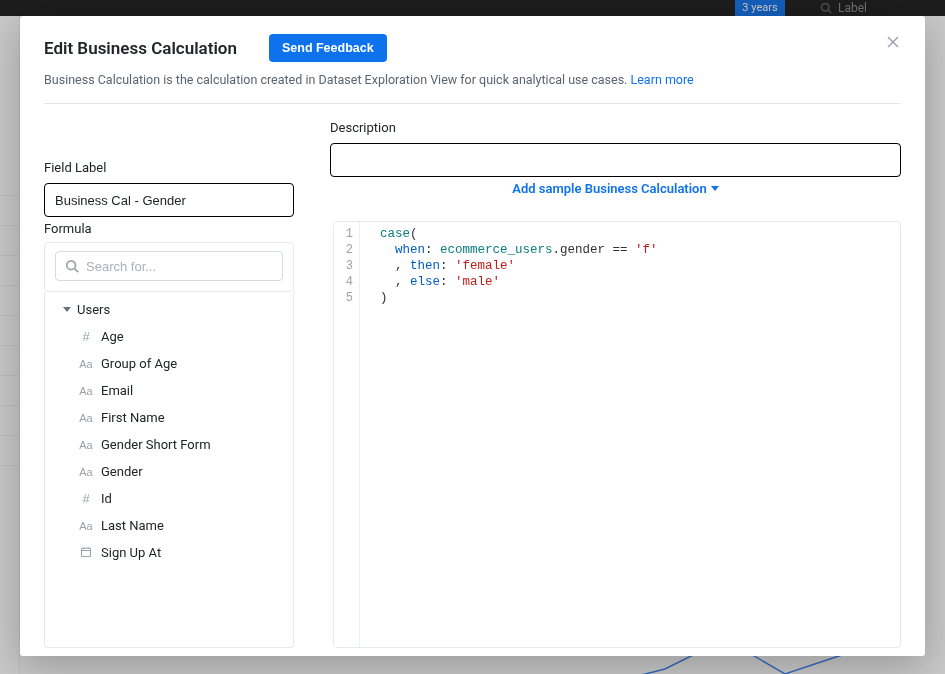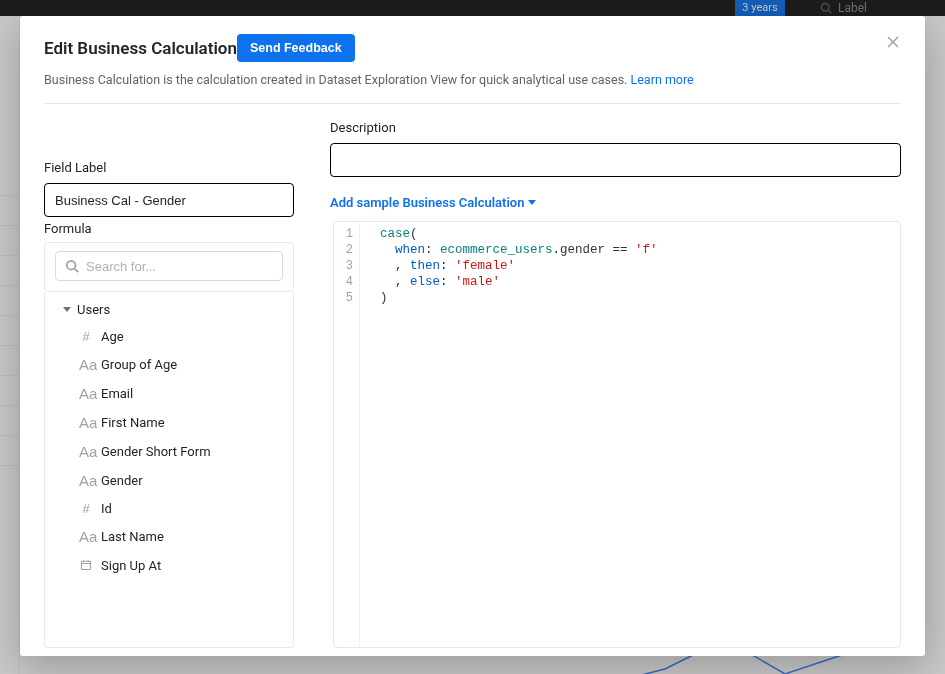--- a/index.html
+++ b/index.html
@@ -9,48 +9,48 @@
   .bg-search { position:absolute; top:0; left:820px; color:#8a8a8a; font-size:12px; line-height:16px; display:flex; align-items:center; gap:6px;}
   .bg-search svg{opacity:.6}
   .bg-left { position:absolute; top:16px; left:0; width:20px; bottom:0; background:#fff; border-right:1px solid #f0f0f0;}
   .bg-left .ticks{position:absolute; top:150px; left:0; right:0;}
   .bg-left .tick{height:30px; border-bottom:1px solid #f0f0f0;}
   .bg-chart{position:absolute; left:20px; right:0; top:640px; bottom:0; background:#fff;}
   .bg-chart svg{position:absolute; right:20px; bottom:-20px;}
   .overlay { position:absolute; inset:0; background:rgba(40,40,40,0.25); }
   .modal { position:absolute; top:16px; left:20px; right:20px; bottom:18px; background:#fff; border-radius:3px; box-shadow:0 10px 40px rgba(0,0,0,0.25); display:flex; flex-direction:column; overflow:hidden;}
   .modal-header { padding:18px 24px 0 24px; position:relative; }
-  .title-row { display:flex; align-items:center; gap:0; }
+  .title-row { display:flex; align-items:center; gap:32px; }
   .modal-title { font-size:17px; font-weight:600; color:#212529; }
   .btn-feedback { background:#0e72ed; color:#fff; border:none; border-radius:4px; font-size:12.5px; font-weight:600; padding:7px 13px; cursor:pointer;}
   .subtitle { font-size:12.5px; color:#5a6570; margin-top:10px; }
   .subtitle a{ color:#0e72ed; text-decoration:none; cursor:pointer;}
   .close-x { position:absolute; top:18px; right:22px; width:18px; height:18px; cursor:pointer; color:#6b7280; }
   .hr { height:1px; background:#e5e7eb; margin-top:16px; }
   .modal-body { flex:1; display:flex; flex-direction:column; padding:16px 24px 8px 24px; overflow:hidden;}
   .row-top { display:flex; gap:36px; }
   .col-left { width:250px; flex:0 0 250px;margin-top:40px; }
   .col-right { flex:1; }
   .fld-label{ font-size:13px; color:#212529; margin-bottom:8px; display:block;}
   .input { width:100%; height:34px; border:1px solid #000000; border-radius:4px; padding:0 10px; font-size:13px; color:#212529; background:#fff;}
   .input::placeholder{color:#aab2bb;}
-  .row-link { display:flex; justify-content:flex-start; margin-top:18px; }
+  .row-link { display:flex; justify-content:center; margin-top:4px; }
   .add-sample { color:#0e72ed; font-size:13px; font-weight:600; cursor:pointer; display:inline-flex; align-items:center; gap:2px;}
   .caret-down{width:0;height:0;border-left:4px solid transparent;border-right:4px solid transparent;border-top:5px solid #0e72ed; margin-left:2px;}
   .row-formula { display:flex; gap:39px; flex:1; min-height:0; margin-top:4px;}
   .formula-left { width:250px; flex:0 0 250px; display:flex; flex-direction:column; min-height:0;}
   .search-wrap{ position:relative; padding:8px 10px 10px 10px; border:1px solid #e5e9ec; border-radius:4px 4px 0 0;}
   .search-wrap input{ width:100%; height:30px; border:1px solid #d5dbe0; border-radius:4px; padding:0 10px 0 30px; font-size:13px; color:#3b82f6;}
   .search-wrap input::placeholder{color:#aab2bb;}
   .search-wrap .sicon{position:absolute; left:20px; top:15px; color:#9aa2ab;}
   .tree{ flex:1; border:1px solid #e5e9ec; border-top:none; border-radius:0 0 4px 4px; overflow-y:auto; padding:4px 0 6px 0; position:relative;}
   .tree::-webkit-scrollbar{width:6px;} .tree::-webkit-scrollbar-thumb{background:#d9dee3;border-radius:3px;}
   .tree-group{ padding:6px 10px 6px 18px; font-size:13px; color:#212529; display:flex; align-items:center; gap:6px; cursor:pointer;}
   .tree-item{ padding:6px 10px 6px 34px; font-size:13px; color:#212529; display:flex; align-items:center; gap:8px; cursor:pointer;}
-  .ticon{ color:#9aa2ab; font-size:15px; width:14px; text-align:center; font-family: "Segoe UI", Arial, sans-serif;}
+  .ticon{ color:#9aa2ab; font-size:11px; width:14px; text-align:center; font-family: "Segoe UI", Arial, sans-serif;}
   .ticon.hash{font-size:13px;}
   .chev{width:0;height:0;border-left:4px solid transparent;border-right:4px solid transparent;border-top:5px solid #6b7280;}
   .editor-wrap{ flex:1; border:1px solid #e5e9ec; border-radius:4px; display:flex; min-height:0; overflow:hidden;}
   .gutter{ width:26px; background:#fff; border-right:1px solid #eef1f4; padding-top:4px;}
   .gln{ font-size:12px; color:#9aa2ab; text-align:right; padding-right:6px; height:16px; line-height:16px; font-family:Consolas, "Courier New", monospace;}
   .code{ flex:1; padding:4px 6px 4px 20px; font-family:Consolas, "Courier New", monospace; font-size:12.5px; line-height:16px; color:#333; white-space:pre; overflow:auto;}
   .modal-footer{ border-top:1px solid #eef1f4; padding:14px 24px; display:flex; justify-content:flex-end; gap:10px; background:#fff;}
   .btn-cancel{ background:#f1f3f5; border:1px solid #e5e9ec; color:#212529; font-size:13px; padding:8px 16px; border-radius:4px; cursor:pointer;}
   .btn-update{ background:#0e72ed; border:1px solid #0e72ed; color:#fff; font-size:13px; font-weight:600; padding:8px 18px; border-radius:4px; cursor:pointer;}
   .formula-section-label{font-size:13px; color:#212529; margin:16px 0 4px 0;}

